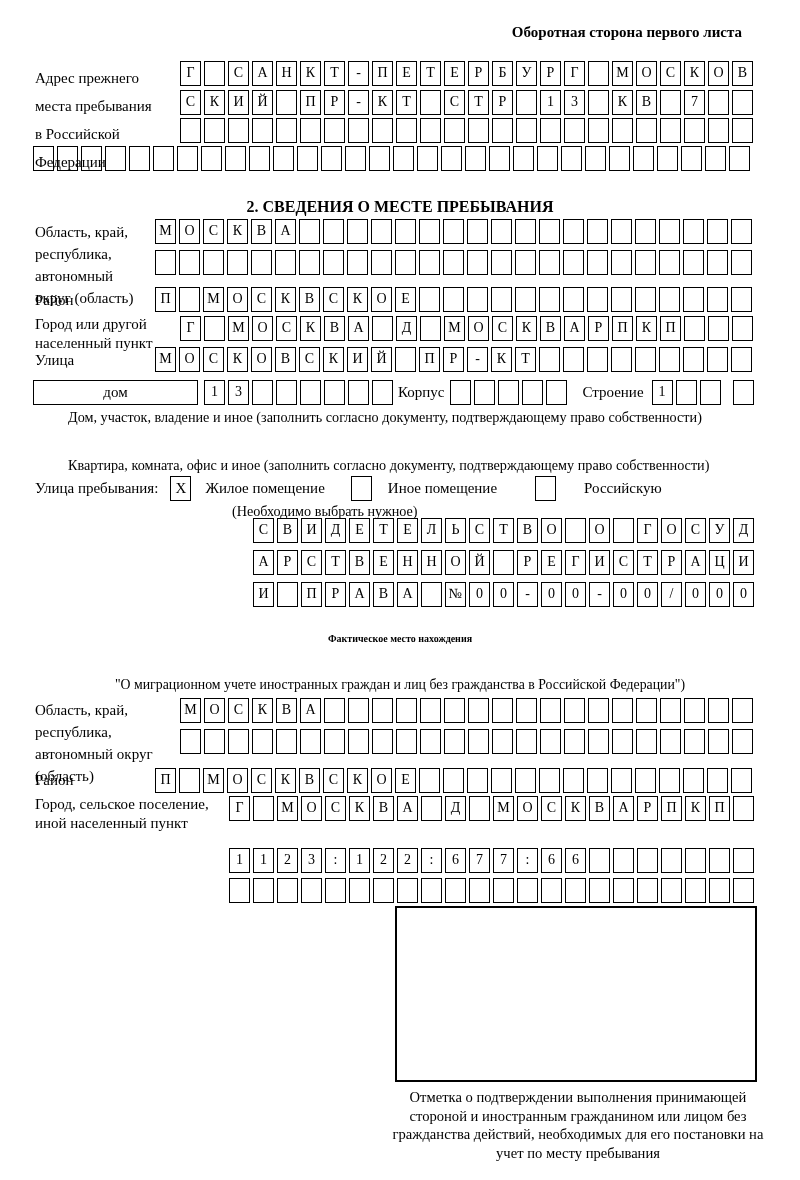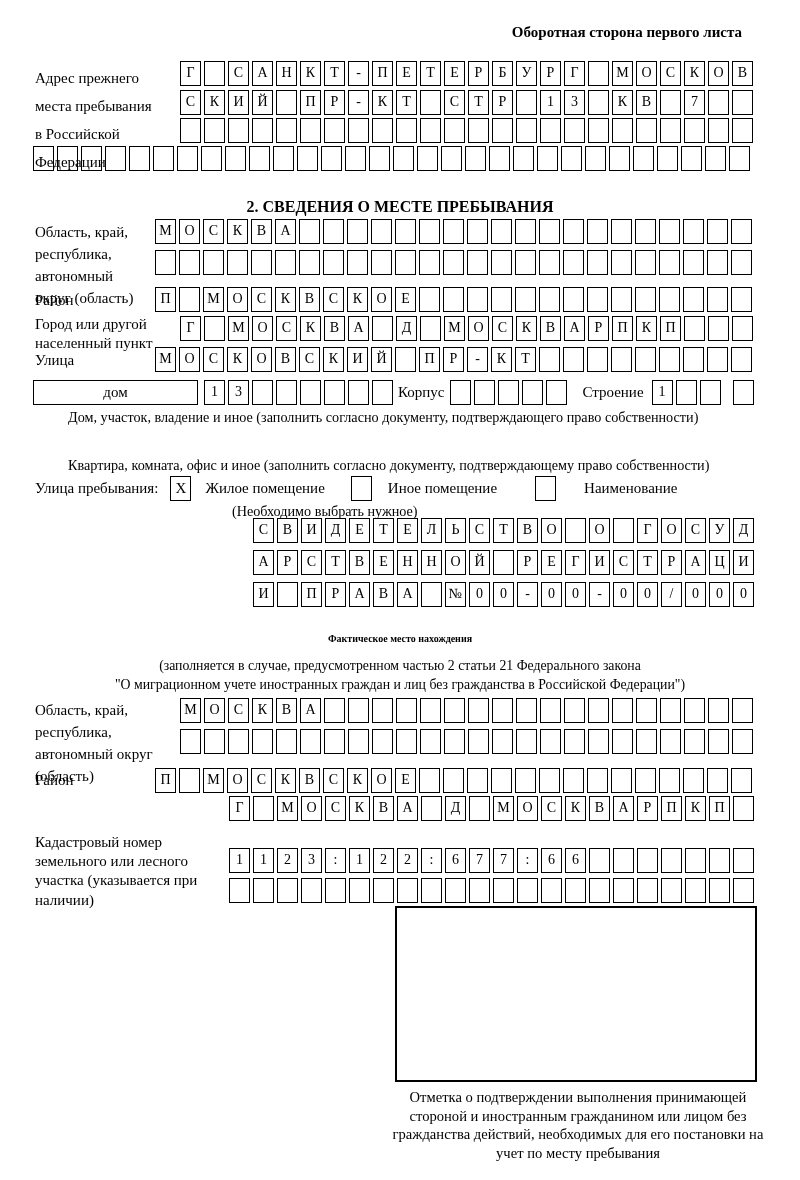--- a/index.html
+++ b/index.html
@@ -64,52 +64,51 @@
 
   <div class="abs flabel" style="top:315px; left:35px; width:135px; line-height:19px;">Город или другой населенный пункт</div>
   <div class="abs cellrow" style="top:316px; left:180px;"><span class="cell">Г</span><span class="cell"></span><span class="cell">М</span><span class="cell">О</span><span class="cell">С</span><span class="cell">К</span><span class="cell">В</span><span class="cell">А</span><span class="cell"></span><span class="cell">Д</span><span class="cell"></span><span class="cell">М</span><span class="cell">О</span><span class="cell">С</span><span class="cell">К</span><span class="cell">В</span><span class="cell">А</span><span class="cell">Р</span><span class="cell">П</span><span class="cell">К</span><span class="cell">П</span><span class="cell"></span><span class="cell"></span><span class="cell"></span></div>
 
   <div class="abs flabel" style="top:350px; left:35px;">Улица</div>
   <div class="abs cellrow" style="top:347px; left:155px;"><span class="cell">М</span><span class="cell">О</span><span class="cell">С</span><span class="cell">К</span><span class="cell">О</span><span class="cell">В</span><span class="cell">С</span><span class="cell">К</span><span class="cell">И</span><span class="cell">Й</span><span class="cell"></span><span class="cell">П</span><span class="cell">Р</span><span class="cell">-</span><span class="cell">К</span><span class="cell">Т</span><span class="cell"></span><span class="cell"></span><span class="cell"></span><span class="cell"></span><span class="cell"></span><span class="cell"></span><span class="cell"></span><span class="cell"></span><span class="cell"></span></div>
 
   <div class="abs cellrow" style="top:380px; left:33px;">
     <span class="labelbox" style="width:165px; margin-right:6px;">дом</span><span><span class="cell">1</span><span class="cell">3</span><span class="cell"></span><span class="cell"></span><span class="cell"></span><span class="cell"></span><span class="cell"></span><span class="cell"></span></span><span class="inline-lbl" style="margin:0 6px 0 2px;">Корпус</span><span><span class="cell"></span><span class="cell"></span><span class="cell"></span><span class="cell"></span><span class="cell"></span></span><span class="inline-lbl" style="margin:0 8px 0 12px;">Строение</span><span><span class="cell">1</span><span class="cell"></span><span class="cell"></span><span class="gapx"></span><span class="cell"></span></span>
   </div>
-  <div class="abs cap" style="top:409px; left:68px;">Дом, участок, владение и иное (заполнить согласно документу, подтверждающего право собственности)</div>
+  <div class="abs cap" style="top:409px; left:68px;">Дом, участок, владение и иное (заполнить согласно документу, подтверждающему право собственности)</div>
 
   <div class="abs cap" style="top:457px; left:68px;">Квартира, комната, офис и иное (заполнить согласно документу, подтверждающему право собственности)</div>
 
   <div class="abs" style="top:476px; left:35px; white-space:nowrap;">
     <span class="chk-lbl">Улица пребывания:</span>
     <span class="chk" style="margin:0 10px 0 8px;">X</span>
     <span class="chk-lbl">Жилое помещение</span>
     <span class="chk" style="margin:0 12px 0 22px;"></span>
     <span class="chk-lbl">Иное помещение</span>
     <span class="chk" style="margin:0 24px 0 34px;"></span>
-    <span class="chk-lbl">Наименование</span>
+    <span class="chk-lbl">Российскую</span>
   </div>
   <div class="abs cap" style="top:503px; left:232px;">(Необходимо выбрать нужное)</div>
 
   <div class="abs cellrow" style="top:518px; left:253px;"><span class="cell">С</span><span class="cell">В</span><span class="cell">И</span><span class="cell">Д</span><span class="cell">Е</span><span class="cell">Т</span><span class="cell">Е</span><span class="cell">Л</span><span class="cell">Ь</span><span class="cell">С</span><span class="cell">Т</span><span class="cell">В</span><span class="cell">О</span><span class="cell"></span><span class="cell">О</span><span class="cell"></span><span class="cell">Г</span><span class="cell">О</span><span class="cell">С</span><span class="cell">У</span><span class="cell">Д</span></div>
   <div class="abs cellrow" style="top:550px; left:253px;"><span class="cell">А</span><span class="cell">Р</span><span class="cell">С</span><span class="cell">Т</span><span class="cell">В</span><span class="cell">Е</span><span class="cell">Н</span><span class="cell">Н</span><span class="cell">О</span><span class="cell">Й</span><span class="cell"></span><span class="cell">Р</span><span class="cell">Е</span><span class="cell">Г</span><span class="cell">И</span><span class="cell">С</span><span class="cell">Т</span><span class="cell">Р</span><span class="cell">А</span><span class="cell">Ц</span><span class="cell">И</span></div>
   <div class="abs cellrow" style="top:582px; left:253px;"><span class="cell">И</span><span class="cell"></span><span class="cell">П</span><span class="cell">Р</span><span class="cell">А</span><span class="cell">В</span><span class="cell">А</span><span class="cell"></span><span class="cell">№</span><span class="cell">0</span><span class="cell">0</span><span class="cell">-</span><span class="cell">0</span><span class="cell">0</span><span class="cell">-</span><span class="cell">0</span><span class="cell">0</span><span class="cell">/</span><span class="cell">0</span><span class="cell">0</span><span class="cell">0</span></div>
 
   <div class="abs fact-title" style="top:633px; left:0;">Фактическое место нахождения</div>
-  <div class="abs center-note" style="top:658px; left:0;">(заполняется в случае, предусмотренном частью 2 статьи 21 Федерального закона</div>
   <div class="abs center-note" style="top:677px; left:0;">"О миграционном учете иностранных граждан и лиц без гражданства в Российской Федерации")</div>
 
   <div class="abs flabel" style="top:699px; left:35px; width:135px; line-height:22px;">Область, край, республика, автономный округ (область)</div>
   <div class="abs cellrow" style="top:698px; left:180px;"><span class="cell">М</span><span class="cell">О</span><span class="cell">С</span><span class="cell">К</span><span class="cell">В</span><span class="cell">А</span><span class="cell"></span><span class="cell"></span><span class="cell"></span><span class="cell"></span><span class="cell"></span><span class="cell"></span><span class="cell"></span><span class="cell"></span><span class="cell"></span><span class="cell"></span><span class="cell"></span><span class="cell"></span><span class="cell"></span><span class="cell"></span><span class="cell"></span><span class="cell"></span><span class="cell"></span><span class="cell"></span></div>
   <div class="abs cellrow" style="top:729px; left:180px;"><span class="cell"></span><span class="cell"></span><span class="cell"></span><span class="cell"></span><span class="cell"></span><span class="cell"></span><span class="cell"></span><span class="cell"></span><span class="cell"></span><span class="cell"></span><span class="cell"></span><span class="cell"></span><span class="cell"></span><span class="cell"></span><span class="cell"></span><span class="cell"></span><span class="cell"></span><span class="cell"></span><span class="cell"></span><span class="cell"></span><span class="cell"></span><span class="cell"></span><span class="cell"></span><span class="cell"></span></div>
 
   <div class="abs flabel" style="top:770px; left:35px;">Район</div>
   <div class="abs cellrow" style="top:768px; left:155px;"><span class="cell">П</span><span class="cell"></span><span class="cell">М</span><span class="cell">О</span><span class="cell">С</span><span class="cell">К</span><span class="cell">В</span><span class="cell">С</span><span class="cell">К</span><span class="cell">О</span><span class="cell">Е</span><span class="cell"></span><span class="cell"></span><span class="cell"></span><span class="cell"></span><span class="cell"></span><span class="cell"></span><span class="cell"></span><span class="cell"></span><span class="cell"></span><span class="cell"></span><span class="cell"></span><span class="cell"></span><span class="cell"></span><span class="cell"></span></div>
 
+  <div class="abs flabel" style="top:795px; left:35px; width:190px; line-height:19px;">Город, сельское поселение, иной населенный пункт</div>
   <div class="abs cellrow" style="top:796px; left:229px;"><span class="cell">Г</span><span class="cell"></span><span class="cell">М</span><span class="cell">О</span><span class="cell">С</span><span class="cell">К</span><span class="cell">В</span><span class="cell">А</span><span class="cell"></span><span class="cell">Д</span><span class="cell"></span><span class="cell">М</span><span class="cell">О</span><span class="cell">С</span><span class="cell">К</span><span class="cell">В</span><span class="cell">А</span><span class="cell">Р</span><span class="cell">П</span><span class="cell">К</span><span class="cell">П</span><span class="cell"></span></div>
 
-  <div class="abs flabel" style="top:833px; left:35px; width:170px; line-height:19.2px;">Кадастровый номер земельного или лесного участка (указывается при наличии)</div>
   <div class="abs cellrow" style="top:848px; left:229px;"><span class="cell">1</span><span class="cell">1</span><span class="cell">2</span><span class="cell">3</span><span class="cell">:</span><span class="cell">1</span><span class="cell">2</span><span class="cell">2</span><span class="cell">:</span><span class="cell">6</span><span class="cell">7</span><span class="cell">7</span><span class="cell">:</span><span class="cell">6</span><span class="cell">6</span><span class="cell"></span><span class="cell"></span><span class="cell"></span><span class="cell"></span><span class="cell"></span><span class="cell"></span><span class="cell"></span></div>
   <div class="abs cellrow" style="top:878px; left:229px;"><span class="cell"></span><span class="cell"></span><span class="cell"></span><span class="cell"></span><span class="cell"></span><span class="cell"></span><span class="cell"></span><span class="cell"></span><span class="cell"></span><span class="cell"></span><span class="cell"></span><span class="cell"></span><span class="cell"></span><span class="cell"></span><span class="cell"></span><span class="cell"></span><span class="cell"></span><span class="cell"></span><span class="cell"></span><span class="cell"></span><span class="cell"></span><span class="cell"></span></div>
 
   <div class="abs stamp-box" style="top:906px; left:395px;"></div>
   <div class="abs stamp-cap" style="top:1088px; left:388px;">Отметка о подтверждении выполнения принимающей стороной и иностранным гражданином или лицом без гражданства действий, необходимых для его постановки на учет по месту пребывания</div>
 
 </div>
 
 </body></html>

